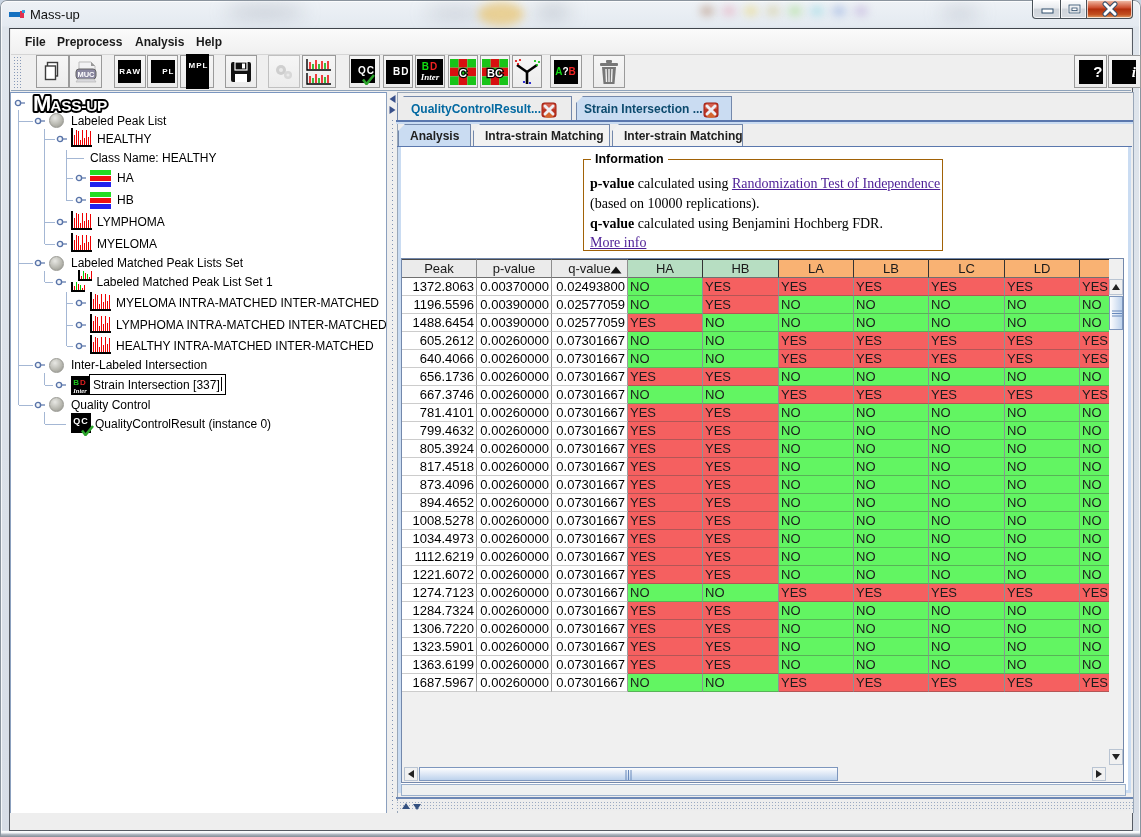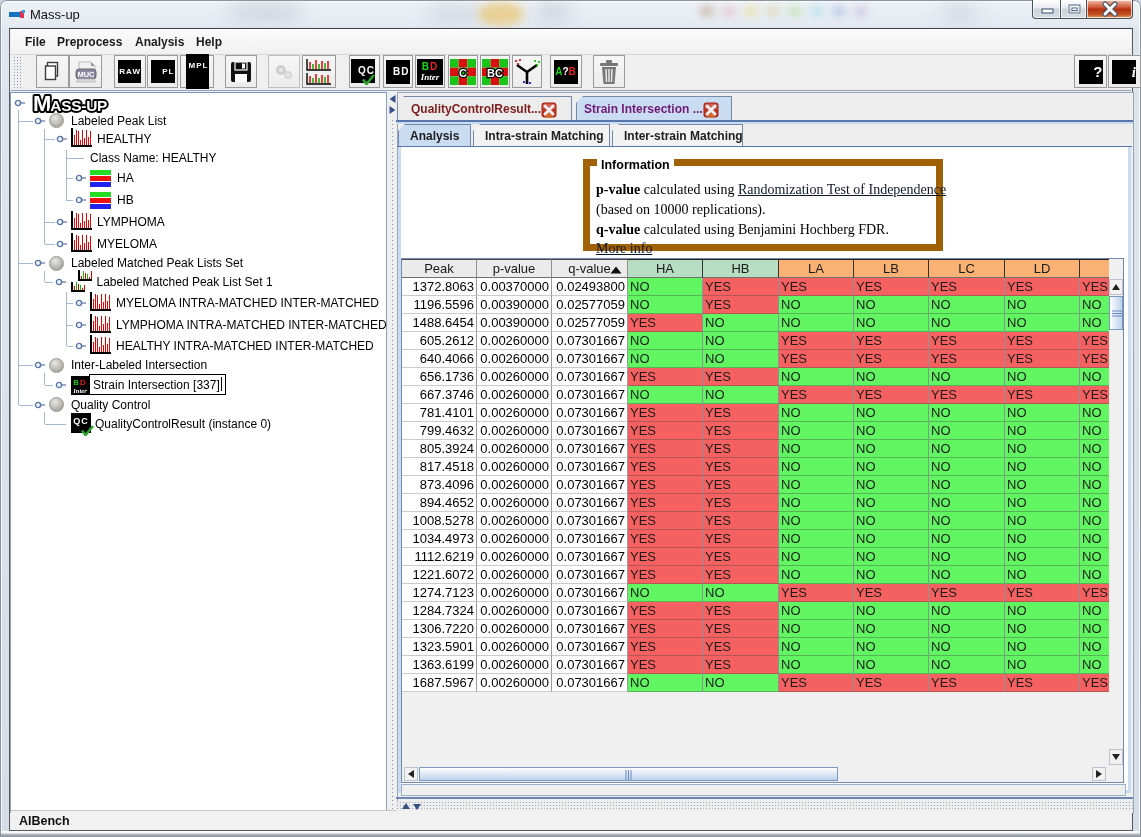--- a/index.html
+++ b/index.html
@@ -51,24 +51,24 @@
 .hl { position:absolute; height:1px; background:#a4b7d4; }
 .selbox { position:absolute; border:1px solid #000; background:transparent; }
 
 #divider { position:absolute; left:378px; top:63px; width:9px; height:721px; background:#efefef; }
 #divider .dots { position:absolute; left:4px; top:28px; width:1px; height:690px;
  background-image:repeating-linear-gradient(180deg, rgba(90,115,160,.75) 0 1px, transparent 1px 4px); }
 
 
 #rightpane { position:absolute; left:387px; top:63px; width:737px; height:721px; background:#eeeeee; border:1px solid #98a6b8; border-bottom:none;}
 
-#infobox { position:absolute; border:7px solid #a16207; background:#fff; }
+#infobox { position:absolute; border:1px solid #a16207; background:#fff; }
 #infobox .legend { position:absolute; left:7px; top:-8px; background:#fff; padding:0 4px; font-weight:bold; font-size:12.5px; color:#000; }
 .serif { font-family:"Liberation Serif",serif; font-size:14px; color:#000; }
-.serif a { color:#0f172a; text-decoration:underline;margin-top:23px; }
+.serif a { color:#4c1d95; text-decoration:underline;margin-top:23px; }
 .serif b { font-weight:bold; }
 
 
 #dtable { position:absolute; left:402px; top:259px; border-collapse:separate; border-spacing:0; table-layout:fixed; font-size:13px; }
 #dtable th { font-weight:normal; height:19px; line-height:17px; background:#ebebeb; border-right:1px solid #8e8e8e; border-bottom:1px solid #707070; border-top:1px solid #4a4a4a; text-align:center; color:#1a1a1a; padding:0; }
 #dtable th.gh { background:#b7dec2; border-right:1px solid #333; border-top:1px solid #222; }
 #dtable th.oh { background:#f9b273; border-right:1px solid #333; border-top:1px solid #222; }
 #dtable td { height:18px; line-height:17px; padding:0 2px; border-right:1px solid #8a9494; border-bottom:1px solid rgba(70,70,70,.38); overflow:hidden; white-space:nowrap; }
 #dtable td.num { text-align:right; background:#fff; color:#000; border-right:1px solid #9a9a9a; border-bottom:1px solid #cccccc; }
 #dtable td.yes { background:#f56060; color:#1c1c1c; text-align:left; }
@@ -288,23 +288,20 @@
  </div>
  <div id="treepanel"></div>
  <div id="divider">
       <div class="dots"></div>
    <svg width="9" height="22" viewBox="0 0 9 22" style="position:absolute;top:2px;left:0">
    <path d="M7.5 1 L1.5 5 L7.5 9 z" fill="#39518b"></path>
         <path d="M1.5 12 L7.5 16 L1.5 20 z" fill="#39518b"></path>
       </svg>
  </div>
  <div id="rightpane"></div>
- <div id="statusbar">
-      <span>AIBench</span>
-    </div>
 </div>
 
 <div class="abs" style="left:9px;top:91px;width:377px;height:721px;overflow:hidden">
 <div class="abs" style="left:-9px;top:-91px">
 <svg class="ti" style="left:14px;top:99px" width="12" height="8" viewBox="0 0 12 8">
 <circle cx="4" cy="4" r="2.6" fill="#f4f7fb" stroke="#5873a8" stroke-width="1.4"></circle>
 <line x1="7" y1="4" x2="11" y2="4" stroke="#5873a8" stroke-width="1.2"></line>
       </svg>
 <svg class="ti" style="left:31px;top:91px" width="160" height="26" viewBox="0 0 160 26">
 <text x="2" y="20" font-family="Liberation Sans, sans-serif" font-weight="bold" font-size="22" letter-spacing="-1" fill="#fff" stroke="#000" stroke-width="3.8" paint-order="stroke" stroke-linejoin="round">M<tspan font-size="15.5" letter-spacing="-0.3">ASS-UP</tspan></text>
@@ -543,22 +540,22 @@
       </div>
 <div class="tl" style="left:95px;top:415.1px">QualityControlResult (instance 0)</div>
 </div>
   </div>
 
 <div class="abs" id="doctabs" style="left:396px;top:95px;width:737px;height:26px">
 </div>
 
 <div class="abs" style="left:397px;top:96px;width:175px;height:25px;background:#ececec;border:1px solid #7388ab;border-bottom:none;clip-path:polygon(0 100%,0 7px,7px 0,100% 0,100% 100%)"></div>
 <div class="abs" style="left:576px;top:96px;width:156px;height:25px;background:#cadcf2;border:1px solid #7388ab;border-bottom:none;clip-path:polygon(0 100%,0 7px,7px 0,100% 0,100% 100%)"></div>
-<div class="abs" style="left:411px;top:102px;font-weight:bold;font-size:12px;color:#7f1d1d">QualityControlResult...</div>
-<div class="abs" style="left:584px;top:102px;font-weight:bold;font-size:12px;color:#701a75">Strain Intersection ...</div>
+<div class="abs" style="left:411px;top:102px;font-weight:bold;font-size:12px;color:#0369a1">QualityControlResult...</div>
+<div class="abs" style="left:584px;top:102px;font-weight:bold;font-size:12px;color:#0c4a6e">Strain Intersection ...</div>
 <svg class="abs" style="left:541px;top:102px" width="16" height="16" viewBox="0 0 16 16">
     <rect x="0.5" y="0.5" width="15" height="15" rx="3.2" fill="#9e1d10"></rect>
     <rect x="1.2" y="1.2" width="13.6" height="13.6" rx="2.8" fill="#b93524"></rect>
     <ellipse cx="8" cy="12.5" rx="5" ry="3.5" fill="#d86a30" opacity="0.9"></ellipse>
     <rect x="1.8" y="1.8" width="12.4" height="5.5" rx="2.5" fill="#d4604e"></rect>
     <path d="M4 4 L12 12 M12 4 L4 12" stroke="#eeeef4" stroke-width="2.9" stroke-linecap="round"></path>
   </svg>
 <svg class="abs" style="left:703px;top:102px" width="16" height="16" viewBox="0 0 16 16">
     <rect x="0.5" y="0.5" width="15" height="15" rx="3.2" fill="#9e1d10"></rect>
     <rect x="1.2" y="1.2" width="13.6" height="13.6" rx="2.8" fill="#b93524"></rect>

